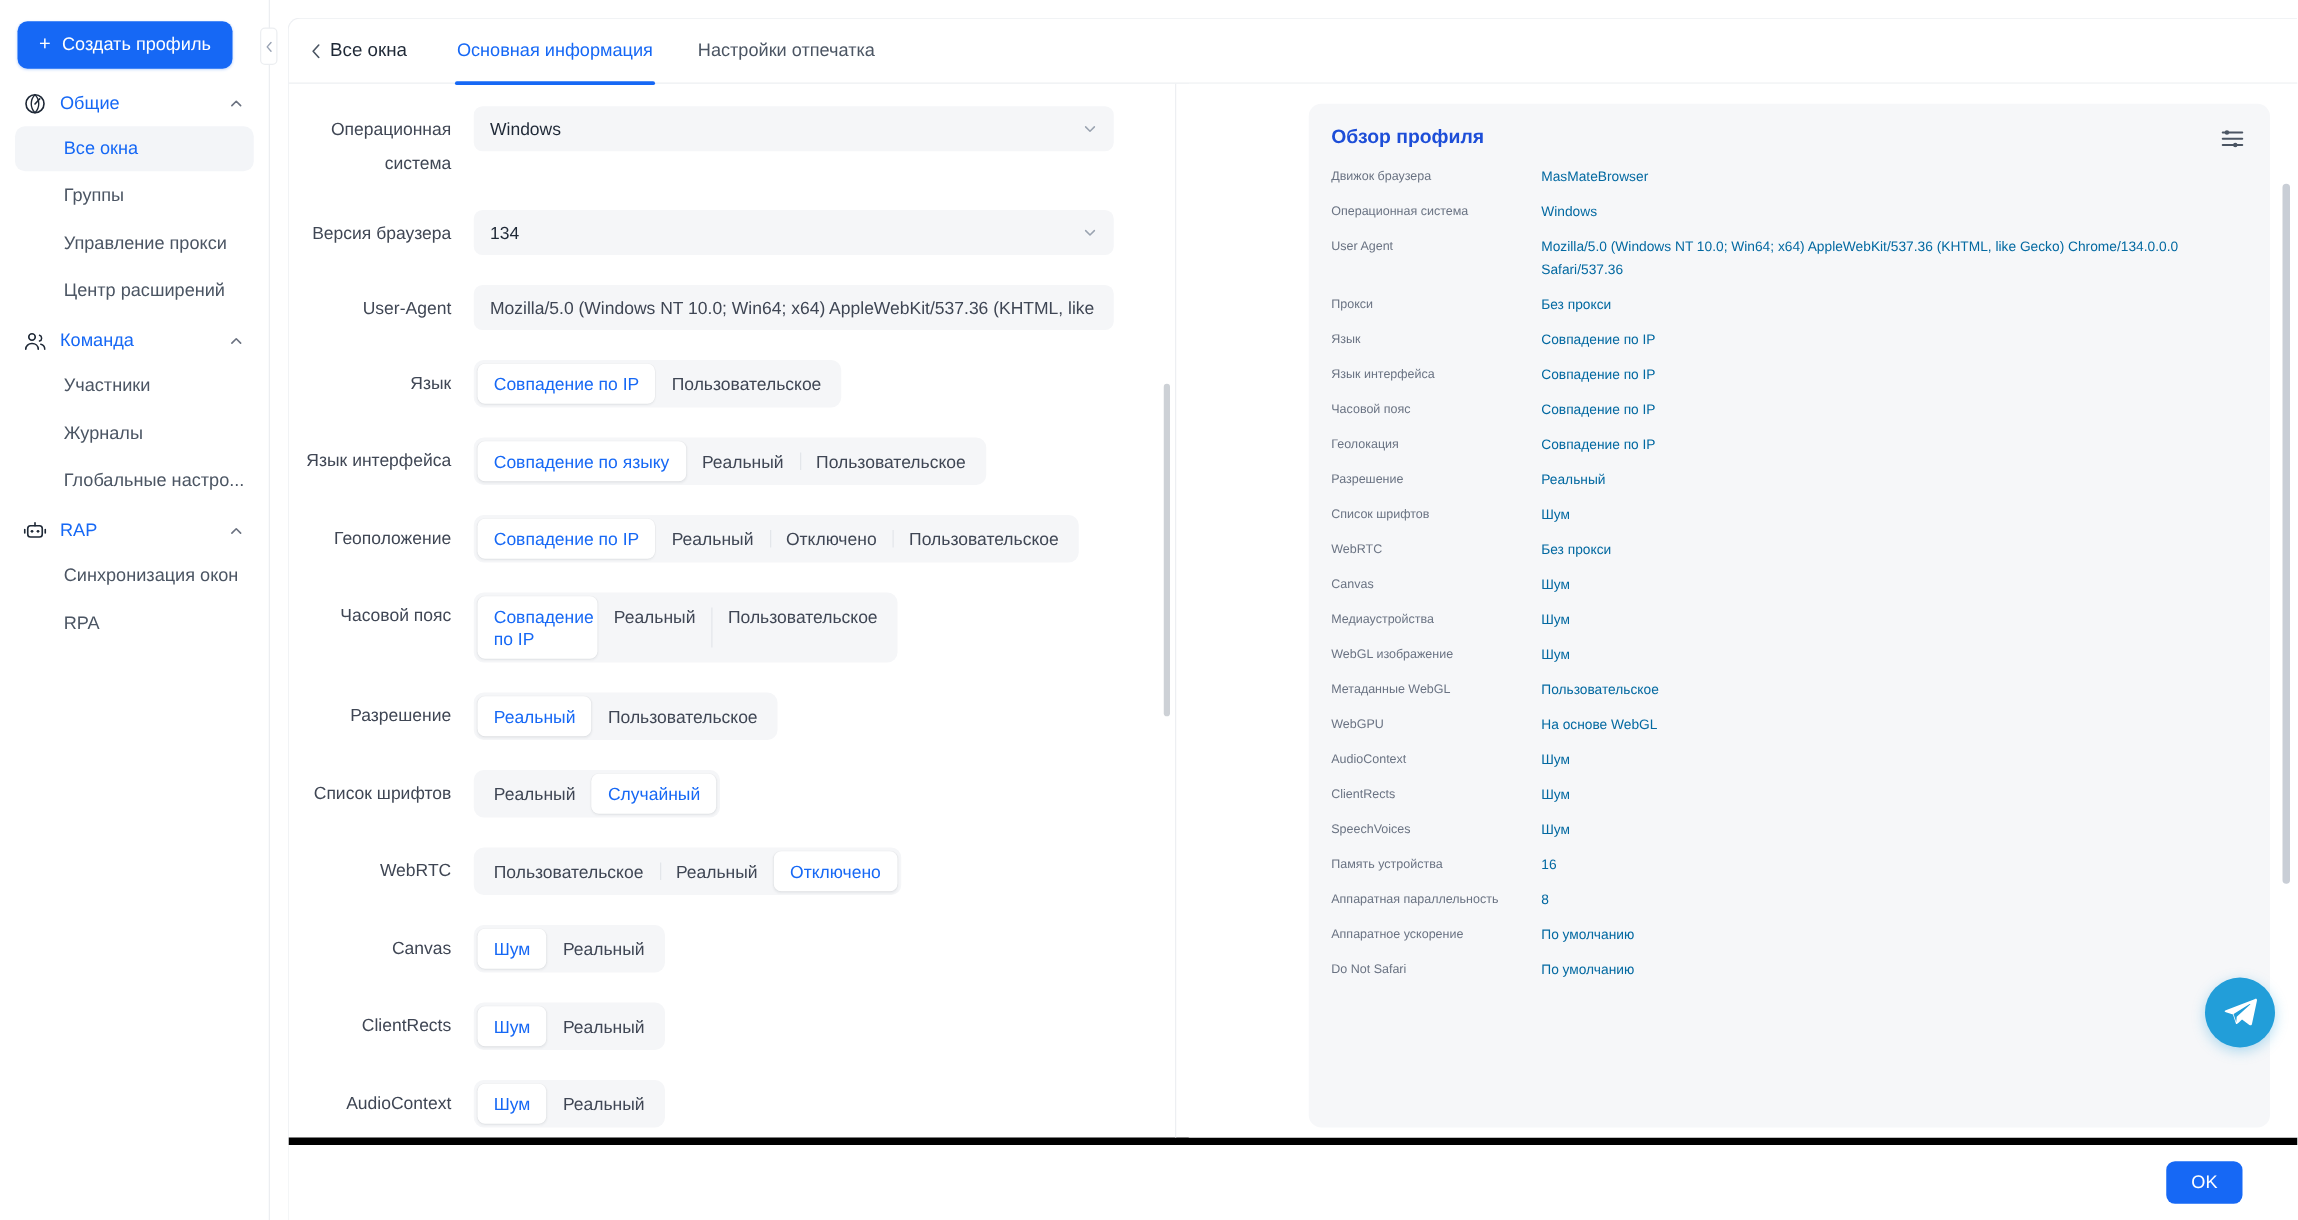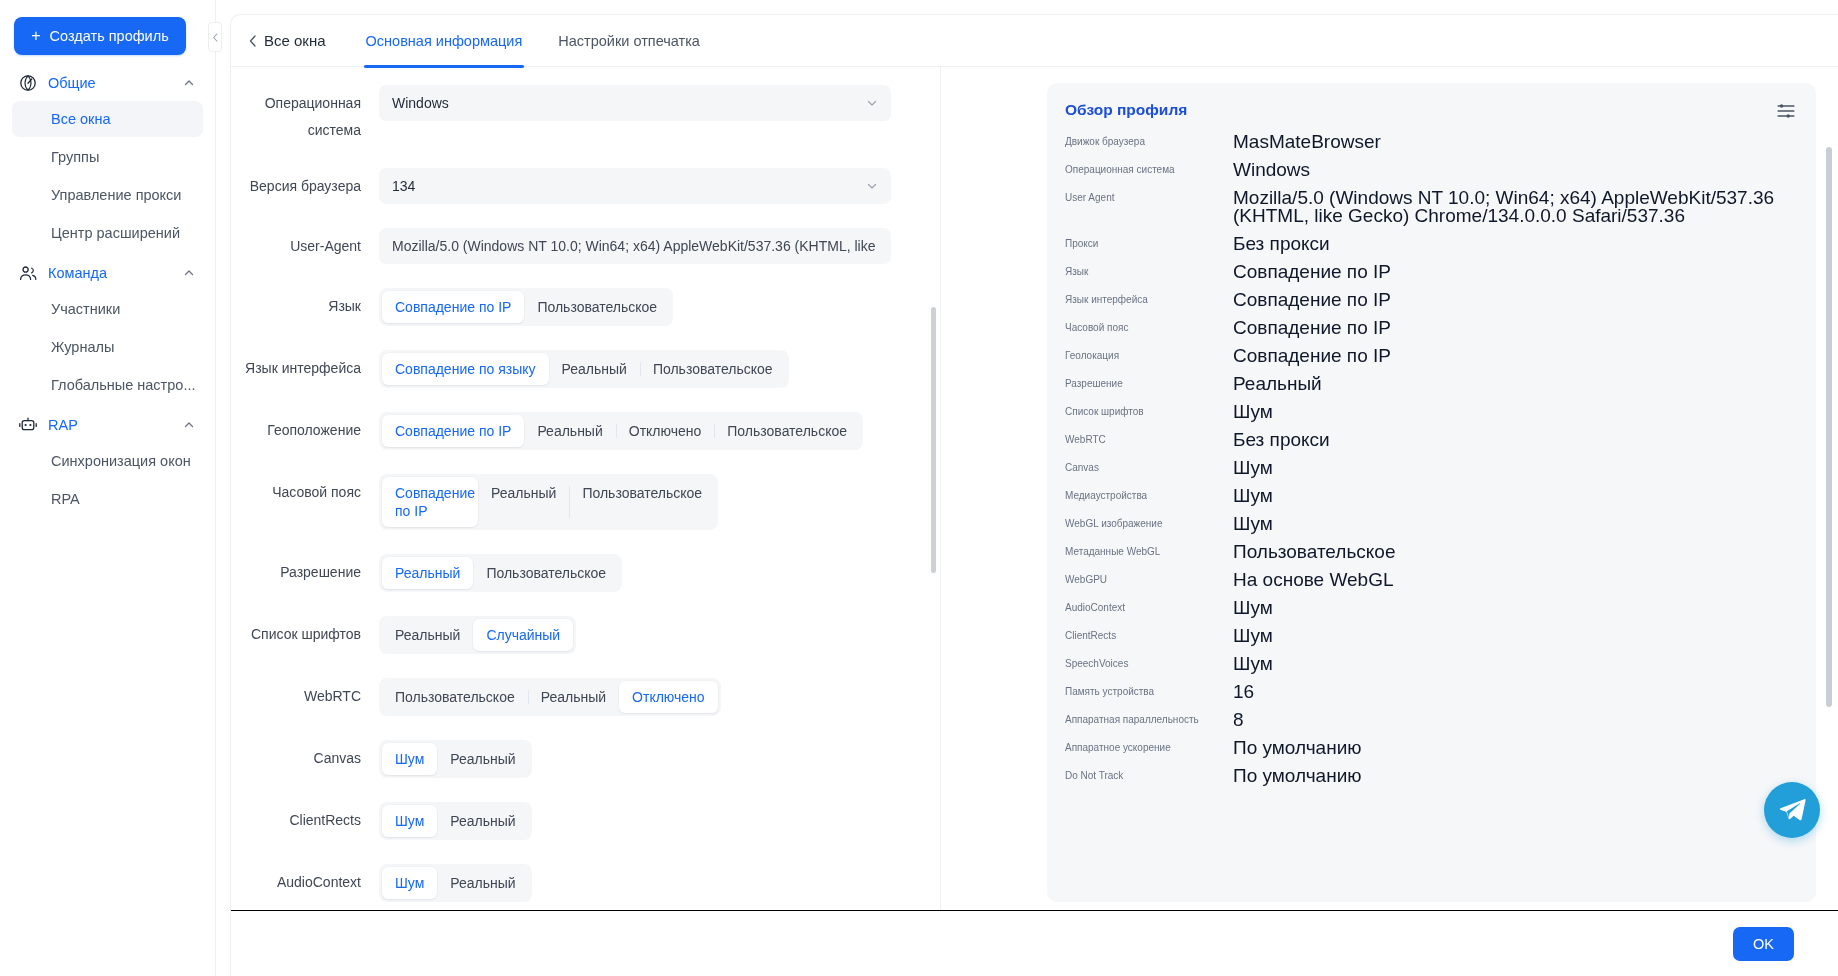--- a/index.html
+++ b/index.html
@@ -166,21 +166,21 @@
     position: absolute; top: 18px; right: 20px; width: 20px; height: 20px;
     display: flex; align-items: center; justify-content: center; cursor: pointer;
     color: #4b5563;
   }
   .ov-row { display: flex; margin-bottom: 10px; align-items: flex-start; }
   .ov-k {
     width: 168px; flex: 0 0 168px; font-size: 10px; color: #6a7383;
     line-height: 18px;
   }
   .ov-v {
-    flex: 1; font-size: 19px; color: #0f172a; line-height: 18px;
+    flex: 1; font-size: 11px; color: #0369a1; line-height: 18px;
     word-break: break-word;
   }
 
   
   .ov-sb {
     position: absolute; right: 6px; top: 80px; width: 6px; height: 560px;
     background: #c9ced6; border-radius: 3px; cursor: pointer;
   }
 
   
@@ -188,21 +188,21 @@
     position: absolute; right: 18px; bottom: 72px;
     width: 56px; height: 56px; border-radius: 50%;
     background: #229ed9; display: flex; align-items: center; justify-content: center;
     cursor: pointer; box-shadow: 0 3px 10px rgba(34,158,217,.35); z-index: 9;
   }
   .tg-fab svg { width: 30px; height: 30px; }
 
   
   .footer {
     height: 66px; flex: 0 0 66px; background: #fff;
-    border-top: 1px solid #000000;
+    border-top: 6px solid #000000;
     display: flex; align-items: center; justify-content: flex-end;
     padding-right: 44px;
   }
   .ok-btn {
     min-width: 56px; height: 34px; padding: 0 20px;
     background: #1668f5; color: #fff; border: none; border-radius: 7px;
     font-size: 14.5px; font-family: inherit; cursor: pointer;
   }
 </style>
 </head>
@@ -531,21 +531,21 @@
                 </div>
                 <div class="ov-row">
                   <div class="ov-k">Аппаратная параллельность</div>
                   <div class="ov-v">8</div>
                 </div>
                 <div class="ov-row">
                   <div class="ov-k">Аппаратное ускорение</div>
                   <div class="ov-v">По умолчанию</div>
                 </div>
                 <div class="ov-row">
-                  <div class="ov-k">Do Not Track</div>
+                  <div class="ov-k">Do Not Safari</div>
                   <div class="ov-v">По умолчанию</div>
                 </div>
               </div>
           </div>
           <div class="ov-sb"></div>
           <div class="tg-fab">
             <svg viewBox="0 0 24 24">
               <path d="M21.3 3.5 2.9 10.6c-1 .4-1 1 .1 1.3l4.5 1.4 1.7 5.2c.2.6.1.8.7.8.5 0 .7-.2 1-.5l2.4-2.3 4.7 3.5c.9.5 1.5.2 1.7-.8l3.1-14.6c.3-1.2-.4-1.8-1.5-1.1zM7.9 13l10-6.3c.5-.3.9-.1.6.2l-8.6 7.8-.3 3.6L7.9 13z" fill="#ffffff"></path>
             </svg>
           </div>

